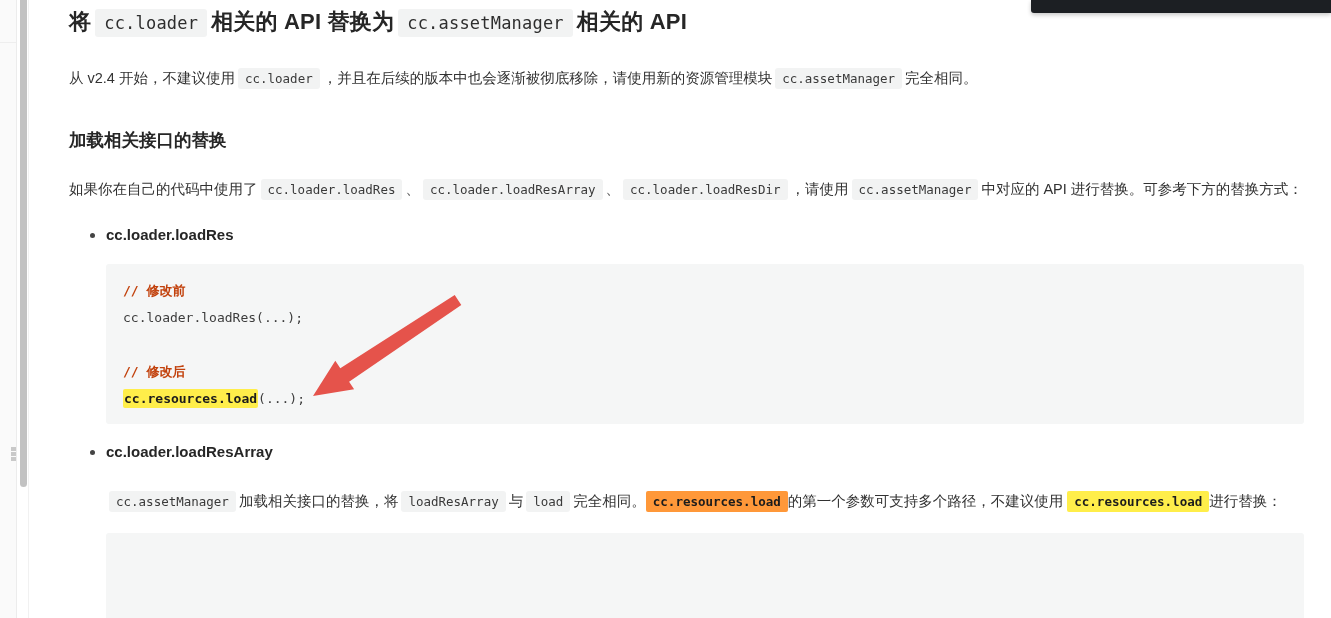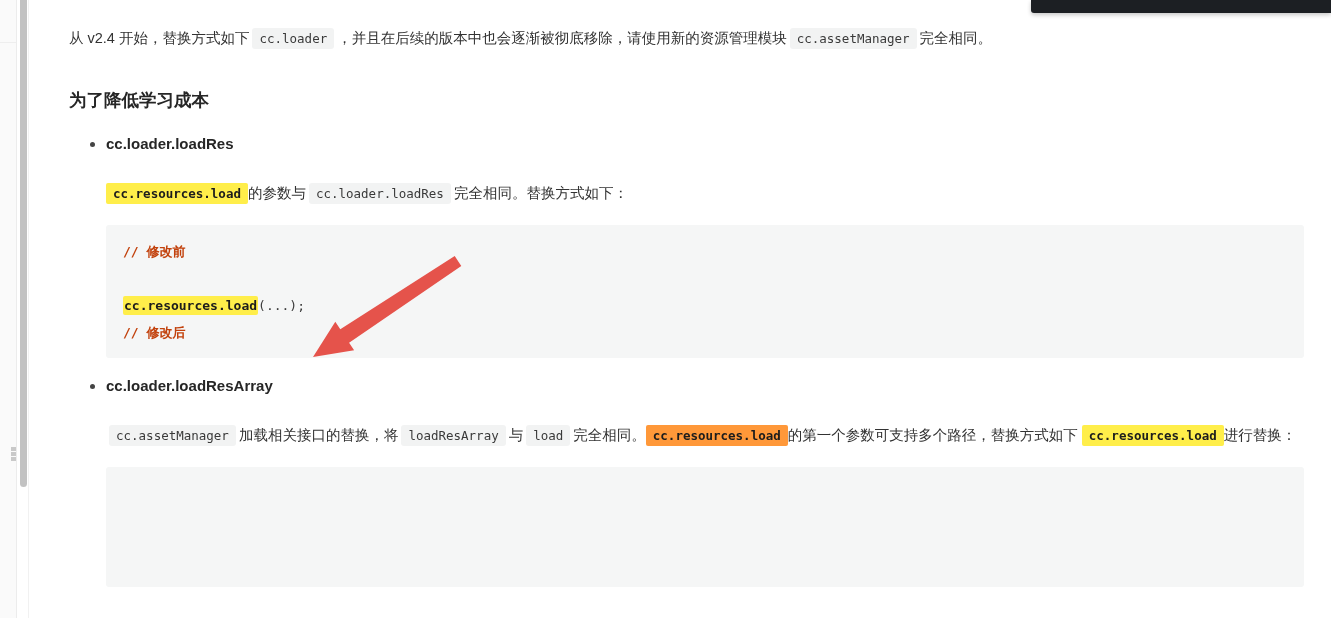--- a/index.html
+++ b/index.html
@@ -106,43 +106,45 @@
   <div class="thumb"></div>
 </div>
 
 <div class="drag-handle">
   <i></i>
     <i></i>
     <i></i>
 </div>
 
 <main>
+  <h1><span>将</span><code>cc.loader</code><span>相关的 API 替换为</span><code>cc.assetManager</code><span>相关的 API</span></h1>
 
-  <p class="intro"><span>从 v2.4 开始，替换方式如下</span><code class="inline">cc.loader</code><span>，并且在后续的版本中也会逐渐被彻底移除，请使用新的资源管理模块</span><code class="inline">cc.assetManager</code><span>完全相同。</span></p>
+  <p class="intro"><span>从 v2.4 开始，不建议使用</span><code class="inline">cc.loader</code><span>，并且在后续的版本中也会逐渐被彻底移除，请使用新的资源管理模块</span><code class="inline">cc.assetManager</code><span>完全相同。</span></p>
 
-  <h3>为了降低学习成本</h3>
+  <h3>加载相关接口的替换</h3>
 
+  <p class="section-intro"><span>如果你在自己的代码中使用了</span><code class="inline">cc.loader.loadRes</code><span>、</span><code class="inline">cc.loader.loadResArray</code><span>、</span><code class="inline">cc.loader.loadResDir</code><span>，请使用</span><code class="inline">cc.assetManager</code><span>中对应的 API 进行替换。可参考下方的替换方式：</span></p>
 
   <ul>
     <li>
       <p class="li-heading">cc.loader.loadRes</p>
-      <p class="body"><mark class="y">cc.resources.load</mark><span>的参数与</span><code class="inline">cc.loader.loadRes</code><span>完全相同。替换方式如下：</span></p>
 
       <div class="codeblock">
         <div class="code-line comment">// 修改前</div>
+        <div class="code-line">cc.loader.loadRes(...);</div>
         <div class="code-line"></div>
+        <div class="code-line comment">// 修改后</div>
         <div class="code-line"><mark class="y">cc.resources.load</mark><span>(...);</span></div>
-        <div class="code-line comment">// 修改后</div>
 
         <svg class="arrow-annotation" width="170" height="120" viewBox="0 0 170 120">
           <polygon points="154.7,5 40.3,78.3 35.3,70.8 13,106 54.1,99.2 49.1,91.7 161.3,15" fill="#e5534b"></polygon>
         </svg>
       </div>
     </li>
 
     <li>
       <p class="li-heading">cc.loader.loadResArray</p>
-      <p class="body"><code class="inline">cc.assetManager</code><span>加载相关接口的替换，将</span><code class="inline">loadResArray</code><span>与</span><code class="inline">load</code><span>完全相同。</span><mark class="o">cc.resources.load</mark><span>的第一个参数可支持多个路径，替换方式如下</span> <mark class="y">cc.resources.load</mark><span>进行替换：</span></p>
+      <p class="body"><code class="inline">cc.assetManager</code><span>加载相关接口的替换，将</span><code class="inline">loadResArray</code><span>与</span><code class="inline">load</code><span>完全相同。</span><mark class="o">cc.resources.load</mark><span>的第一个参数可支持多个路径，不建议使用</span> <mark class="y">cc.resources.load</mark><span>进行替换：</span></p>
 
       <div class="codeblock codeblock-partial"></div>
     </li>
   </ul>
 </main>
 
 </body></html>

